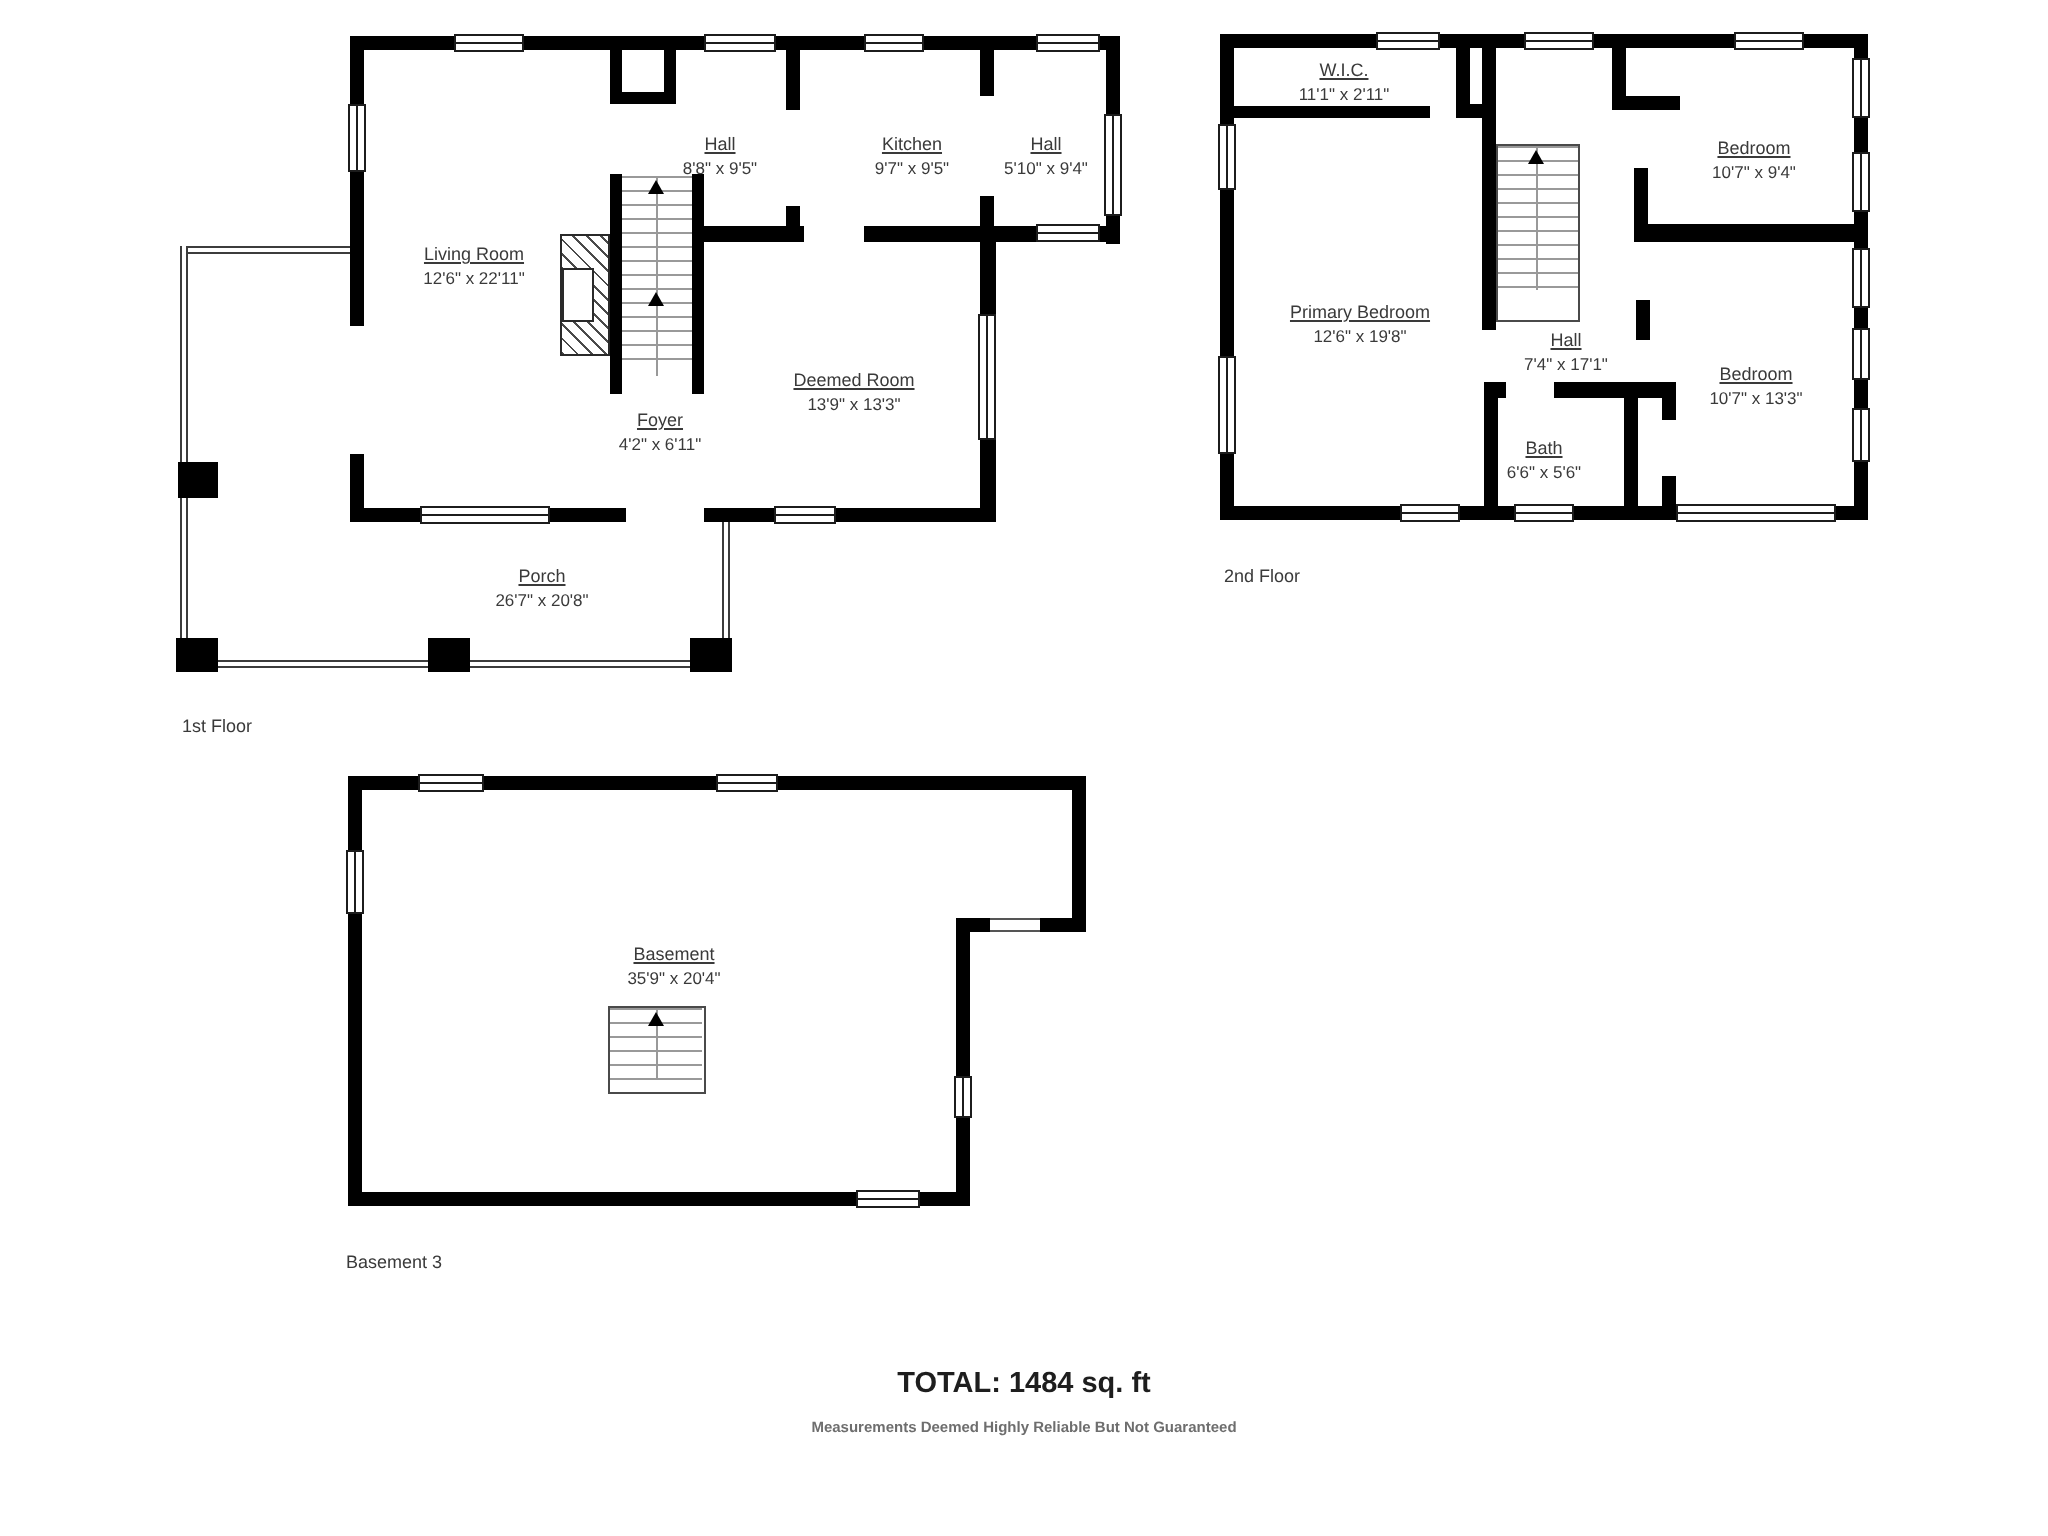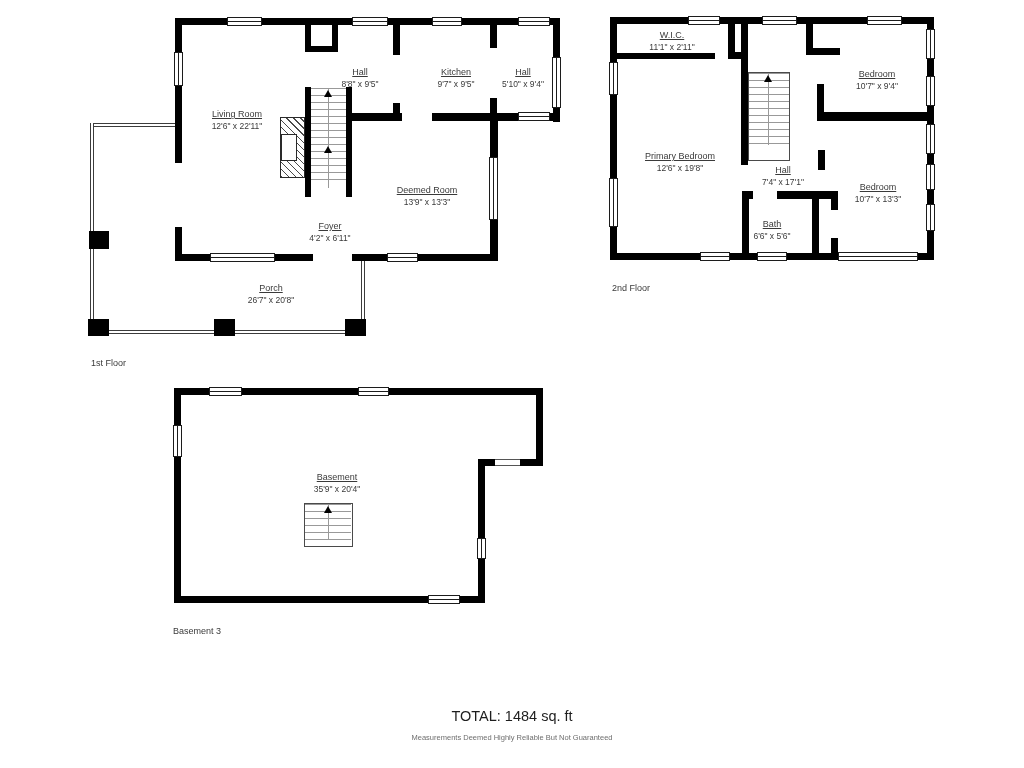--- a/index.html
+++ b/index.html
@@ -31,23 +31,23 @@
   .fp{position:absolute;border:1px solid #2a2a2a;box-sizing:border-box;z-index:2;
       background-image:repeating-linear-gradient(45deg,#4a4a4a 0 1px,transparent 1px 5px);}
   .fpbox{position:absolute;background:#fff;border:1px solid #2a2a2a;box-sizing:border-box;z-index:3;}
   
   .rl{position:absolute;transform:translateX(-50%);text-align:center;white-space:nowrap;z-index:5;color:#3a3a3a;}
   .rn{display:block;font-size:9px;line-height:13px;text-decoration:underline;}
   .rd{display:block;font-size:8.5px;line-height:11px;}
   .fl{position:absolute;font-size:9px;color:#3a3a3a;white-space:nowrap;z-index:5;}
   
   .summary{position:absolute;left:0;top:684px;width:1024px;text-align:center;color:#1e1e1e;z-index:5;}
-  .s1{font-size:14.5px;font-weight:normal;line-height:16px;margin-top:24px;}
+  .s1{font-size:14.5px;font-weight:bold;line-height:16px;}
   .s2{font-size:14px;line-height:15.5px;}
-  .s3{font-size:7.5px;color:#6e6e6e;margin-top:9px;line-height:9px;}
+  .s3{font-size:7.5px;color:#6e6e6e;margin-top:9px;line-height:9px;font-weight:bold;}
 </style>
 </head>
 <body>
 
 <div class="canvas">
 
   <div class="layer">
 
     <div class="k" style="left:175px;top:18px;width:385px;height:7px"></div>
     <div class="k" style="left:175px;top:18px;width:7px;height:243px"></div>
@@ -92,41 +92,41 @@
 
     <div class="dh" style="left:90px;top:123px;width:85px"></div>
     <div class="dv" style="left:90px;top:123px;height:212px"></div>
     <div class="dh" style="left:90px;top:330px;width:276px"></div>
     <div class="dv" style="left:361px;top:261px;height:73px"></div>
     <div class="p" style="left:89px;top:231px;width:20px;height:18px"></div>
     <div class="p" style="left:88px;top:319px;width:21px;height:17px"></div>
     <div class="p" style="left:214px;top:319px;width:21px;height:17px"></div>
     <div class="p" style="left:345px;top:319px;width:21px;height:17px"></div>
 
-    <div class="rl" style="left:237px;top:108px">
+    <div class="rl" style="left:237px;top:121px">
       <span class="rn">Living Room</span>
       <span class="rd">12'6" x 22'11"</span>
     </div>
     <div class="rl" style="left:360px;top:66px">
       <span class="rn">Hall</span>
       <span class="rd">8'8" x 9'5"</span>
     </div>
     <div class="rl" style="left:456px;top:66px">
       <span class="rn">Kitchen</span>
       <span class="rd">9'7" x 9'5"</span>
     </div>
     <div class="rl" style="left:523px;top:66px">
       <span class="rn">Hall</span>
       <span class="rd">5'10" x 9'4"</span>
     </div>
     <div class="rl" style="left:427px;top:184px">
       <span class="rn">Deemed Room</span>
       <span class="rd">13'9" x 13'3"</span>
     </div>
-    <div class="rl" style="left:330px;top:220px">
+    <div class="rl" style="left:330px;top:204px">
       <span class="rn">Foyer</span>
       <span class="rd">4'2" x 6'11"</span>
     </div>
     <div class="rl" style="left:271px;top:282px">
       <span class="rn">Porch</span>
       <span class="rd">26'7" x 20'8"</span>
     </div>
     <div class="fl" style="left:91px;top:358px">1st Floor</div>
   </div>
 

